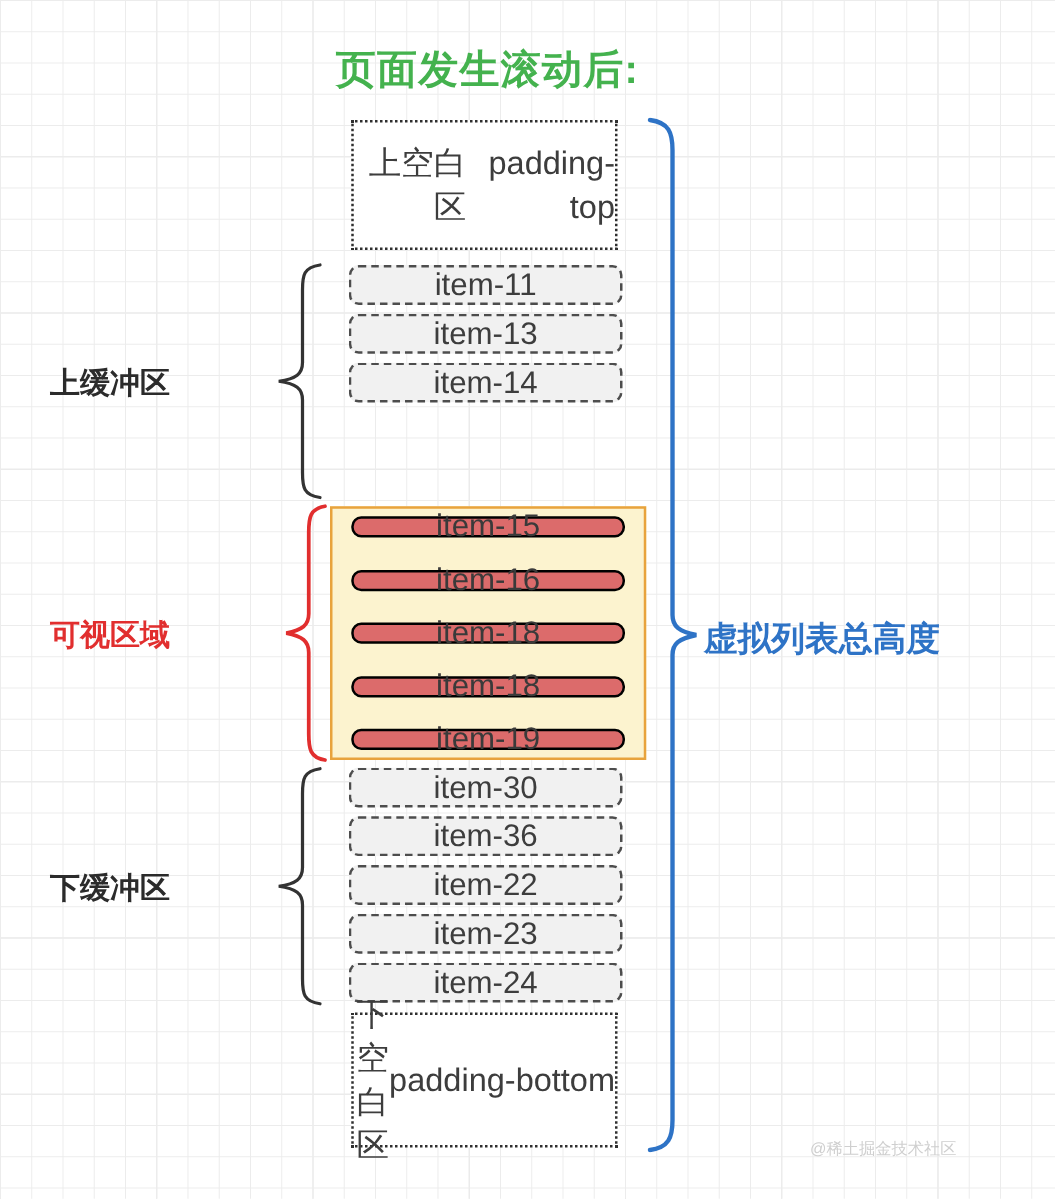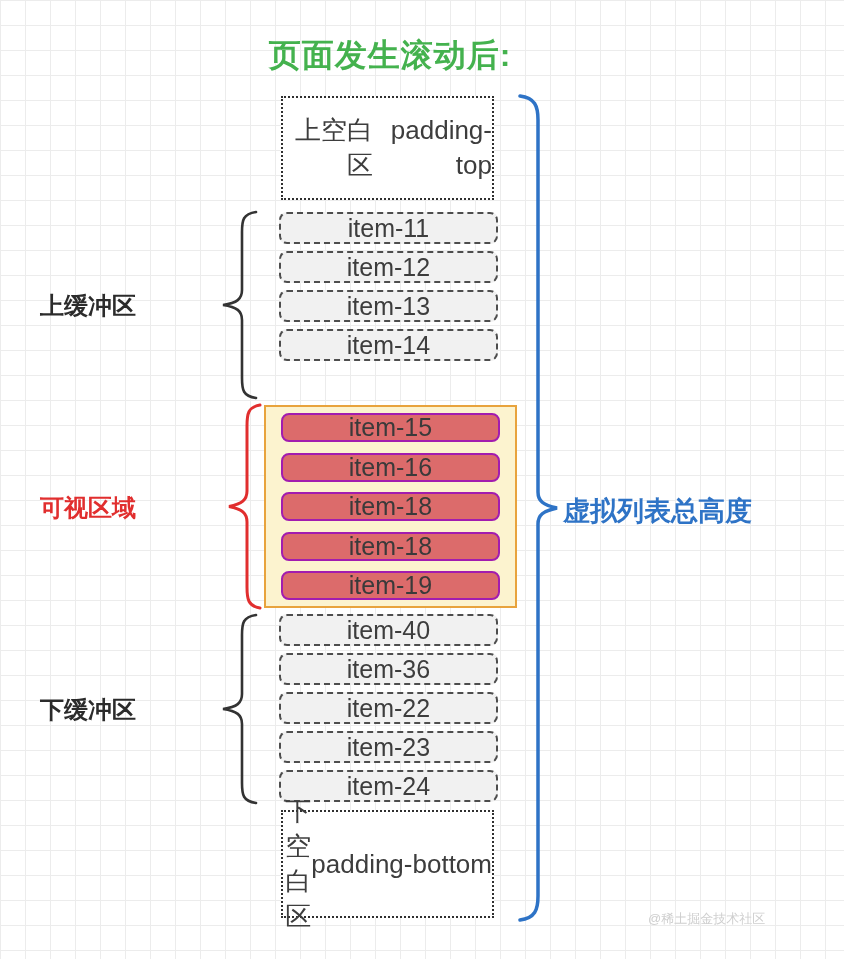--- a/index.html
+++ b/index.html
@@ -75,22 +75,22 @@
     left: 264px; top: 405px;
     width: 253px; height: 203px;
     background: #fcf3cf;
     border: 2px solid #e8a33d;
     display: flex;
     flex-direction: column;
     justify-content: space-between;
     padding: 6px 15px;
   }
   .visible-box .item {
-    height: 29px;
-    border: 2px solid #a21caf;
+    height: 17px;
+    border: 2px solid #000000;
     border-radius: 8px;
     background: #dc6b6b;
     display: flex;
     align-items: center;
     justify-content: center;
     font-size: 25px;
     color: #3a3a3a;
   }
   .side-label {
     position: absolute;
@@ -134,35 +134,34 @@
 
   <div class="title">页面发生滚动后:</div>
 
   <div class="spacer-box spacer-top">
     <div>上空白区</div>
     <div>padding-top</div>
   </div>
 
   <div class="buffer-stack buffer-top">
       <div class="item">item-11</div>
-      <div class="item">item-12</div>
       <div class="item">item-13</div>
       <div class="item">item-14</div>
     </div>
 
   <div class="visible-box">
       <div class="item">item-15</div>
       <div class="item">item-16</div>
       <div class="item">item-18</div>
       <div class="item">item-18</div>
       <div class="item">item-19</div>
     </div>
 
   <div class="buffer-stack buffer-bottom">
-      <div class="item">item-40</div>
+      <div class="item">item-30</div>
       <div class="item">item-36</div>
       <div class="item">item-22</div>
       <div class="item">item-23</div>
       <div class="item">item-24</div>
     </div>
 
   <div class="spacer-box spacer-bottom">
     <div>下空白区</div>
     <div>padding-</div>
     <div>bottom</div>

